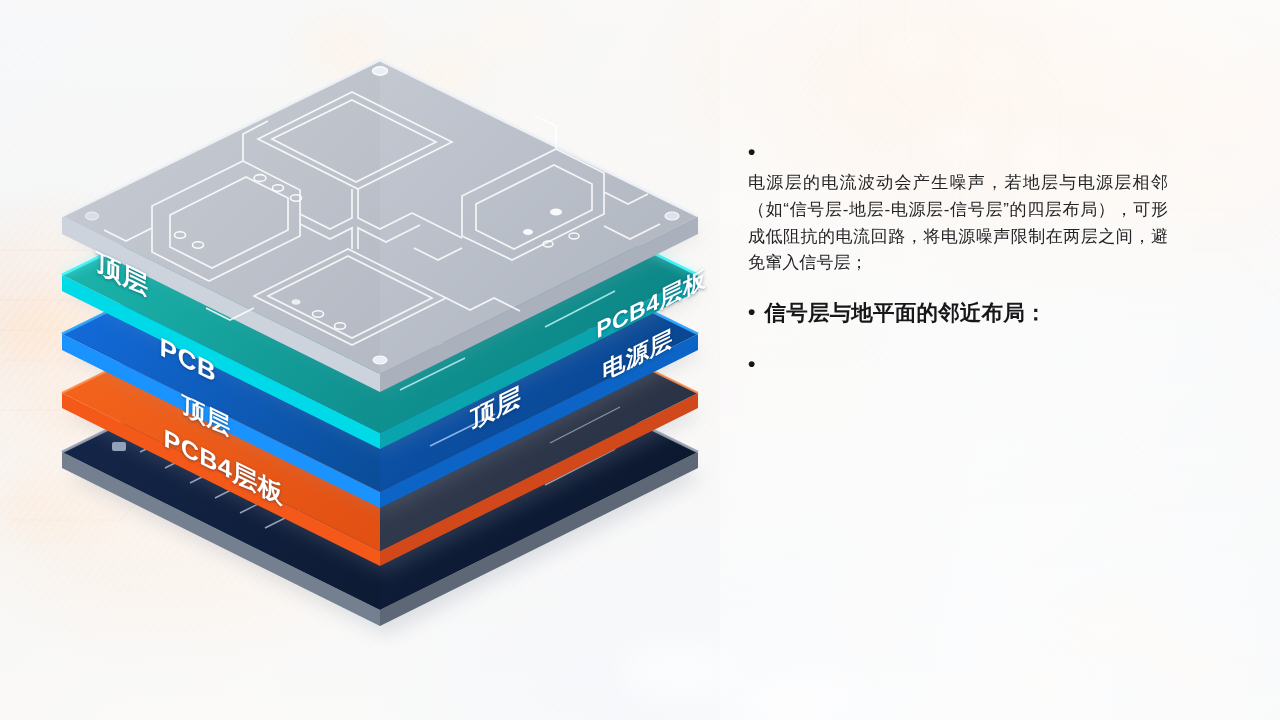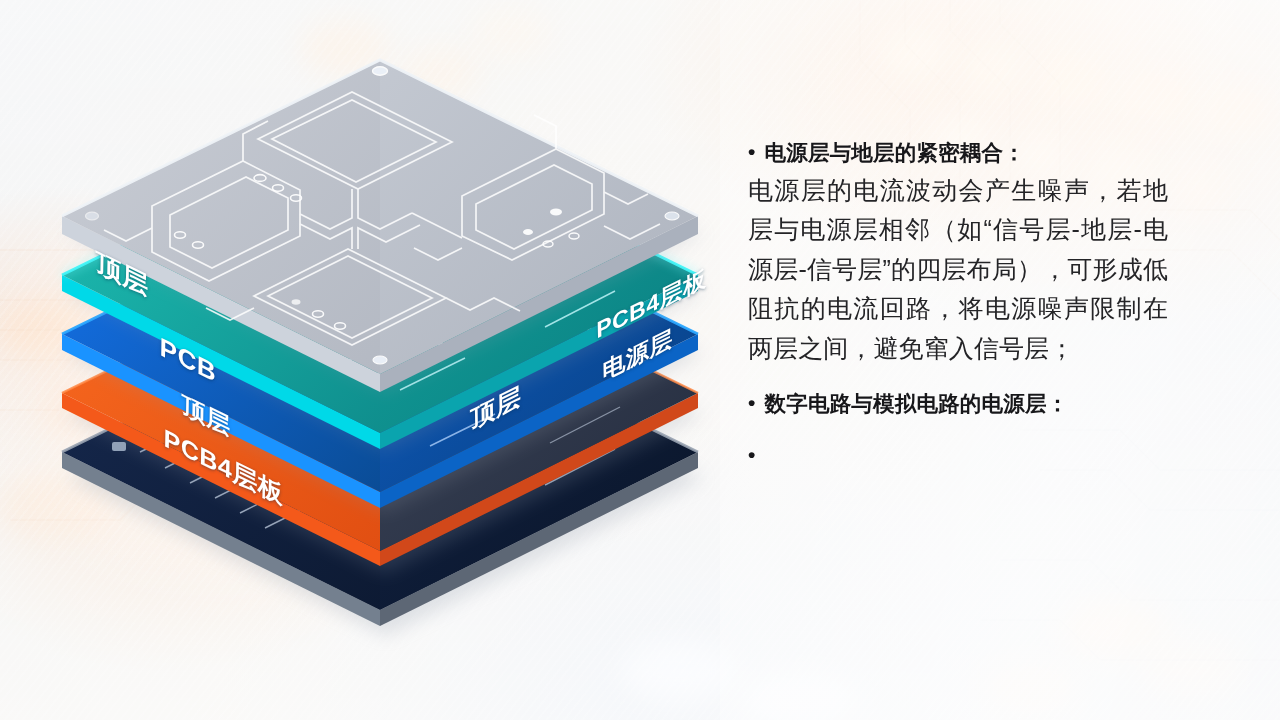--- a/index.html
+++ b/index.html
@@ -70,21 +70,21 @@
     display:flex;align-items:flex-start;gap:9px;
     font-size:21.5px;font-weight:bold;color:#17171a;
     line-height:1.42;letter-spacing:.2px;
     margin-bottom:2px;
   }
   .bullet{
     flex:0 0 auto;font-size:21px;line-height:1.42;color:#17171a;
     transform:translateY(-1px);
   }
   .sec-body{
-    font-size:25px;color:#242427;line-height:1.58;
+    font-size:17px;color:#242427;line-height:1.58;
     letter-spacing:.1px;text-align:justify;
     padding-left:0px;
   }
 </style>
 </head>
 <body>
 
 <div id="stage">
 
   <div class="bg-base"></div>
@@ -388,29 +388,28 @@
     <div class="lbl" style="left:470px;top:404px;font-size:25px;
                 transform:matrix(1,-0.49,0,1,0,0) skewX(1deg);">顶层</div>
 
   </div>
 
   <div id="copy">
 
     <div class="sec">
       <div class="sec-head">
         <span class="bullet">•</span>
-        <span>电源层与地层的紧密耦合：</span>
       </div>
       <div class="sec-body">电源层的电流波动会产生噪声，若地层与电源层相邻（如“信号层-地层-电源层-信号层”的四层布局），可形成低阻抗的电流回路，将电源噪声限制在两层之间，避免窜入信号层；</div>
     </div>
 
     <div class="sec">
       <div class="sec-head">
         <span class="bullet">•</span>
-        <span>数字电路与模拟电路的电源层：</span>
+        <span>信号层与地平面的邻近布局：</span>
       </div>
     </div>
 
     <div class="sec">
       <div class="sec-head">
         <span class="bullet">•</span>
       </div>
     </div>
 
   </div>

